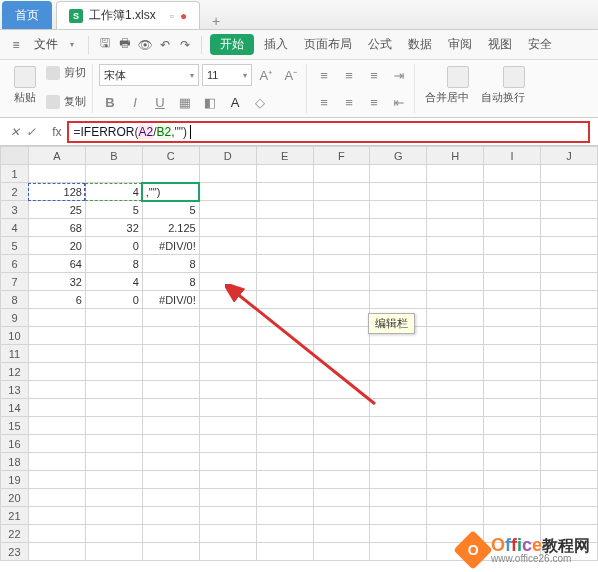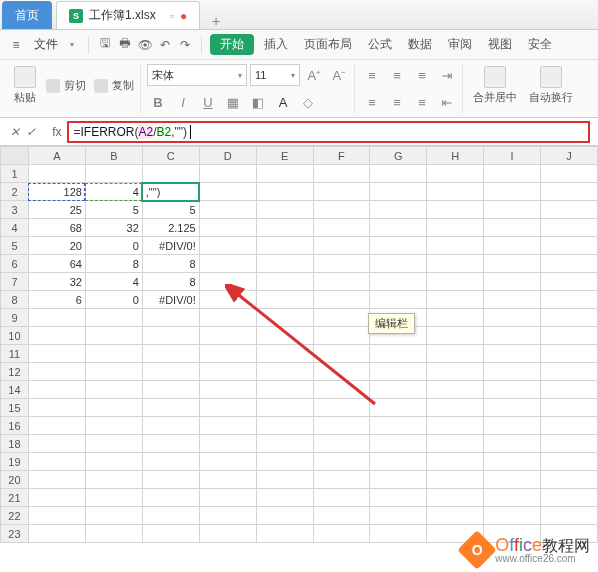--- a/index.html
+++ b/index.html
@@ -13,21 +13,21 @@
 .tab-winctrl{margin-left:8px;display:flex;gap:6px;align-items:center;color:#aaa}
 .tb-row{display:flex;align-items:center;height:30px;border-bottom:1px solid #ddd;padding:0 8px;gap:4px;background:#f8f8f8}
 .menu-btn{display:flex;align-items:center;gap:12px;padding:2px 6px;color:#444}
 .chev{font-size:8px;color:#888}
 .divider{width:1px;height:18px;background:#ddd;margin:0 4px}
 .qicon{width:16px;height:16px;display:flex;align-items:center;justify-content:center;color:#666}
 .pill{background:#21a366;color:#fff;border-radius:4px;padding:2px 10px;font-size:12px}
 .ritem{padding:2px 6px;color:#555}
 .ribbon{display:flex;height:58px;border-bottom:1px solid #ccc;background:#fafafa;padding:4px 6px;gap:2px}
 .rgroup{display:flex;flex-direction:column;justify-content:space-between;padding:0 4px;border-right:1px solid #e4e4e4}
-.rbig{display:flex;flex-direction:column;align-items:center;gap:2px;font-size:11px;color:#555;padding:2px 4px}
+.rbig{display:flex;flex-direction:column;align-items:flex-end;gap:2px;font-size:11px;color:#555;padding:2px 4px}
 .rbig .ico{width:22px;height:22px;background:#eee;border:1px solid #ccc;border-radius:2px}
 .rsmall{display:flex;align-items:center;gap:4px;font-size:11px;color:#555;padding:1px 2px}
 .rsmall .ico{width:14px;height:14px;background:#ddd;border-radius:2px}
 .sel{border:1px solid #ccc;background:#fff;height:22px;padding:0 4px;display:flex;align-items:center;justify-content:space-between;font-size:11px}
 .sel.font{width:100px}
 .sel.size{width:50px}
 .btnsq{width:22px;height:22px;border:1px solid transparent;display:flex;align-items:center;justify-content:center;color:#888;font-size:13px}
 .fbar{display:flex;align-items:center;height:28px;border-bottom:1px solid #ccc;background:#fff}
 .namebox{width:90px;height:22px;border:1px solid #ccc;margin:0 4px;padding:0 6px;display:flex;align-items:center;font-style:italic;font-family:"Times New Roman",serif}
 .fbtns{display:flex;gap:6px;padding:0 10px;color:#777;font-style:italic}
@@ -47,21 +47,21 @@
 .colh{width:57px}
 .ref-a2{outline:1.5px dashed #4060c0;outline-offset:-1px}
 .ref-b2{outline:1.5px dashed #40a040;outline-offset:-1px}
 .editcell{outline:2px solid #21a366;outline-offset:-1px;text-align:left!important;font-family:SimSun,monospace;background:#fff}
 .tooltip{position:absolute;left:368px;top:167px;background:#ffffe1;border:1px solid #b0b0b0;padding:2px 6px;font-size:11px;box-shadow:1px 1px 3px rgba(0,0,0,.2)}
 .arrow{position:absolute;left:225px;top:138px;pointer-events:none}
 .watermark{position:absolute;right:8px;bottom:8px;display:flex;align-items:center;gap:4px}
 .wm-ico{width:28px;height:28px;background:#ff7f27;transform:rotate(45deg);border-radius:4px;display:flex;align-items:center;justify-content:center}
 .wm-ico span{transform:rotate(-45deg);color:#fff;font-weight:bold;font-size:14px}
 .wm-txt{display:flex;flex-direction:column;line-height:1}
-.wm-main{font-size:18px;font-weight:normal}
+.wm-main{font-size:18px;font-weight:bold}
 .wm-main .o{color:#ff7f27}.wm-main .f1{color:#4a90d9}.wm-main .f2{color:#d93030}.wm-main .i{color:#21a366}.wm-main .c{color:#9b59b6}.wm-main .e{color:#ff7f27}.wm-main .cn{color:#333;font-size:16px}
 .wm-url{font-size:10px;color:#888}
 </style>
 </head>
 <body>
 
 <div class="tabs">
   <div class="tab home">
       <span>首页</span>
     </div>
@@ -99,21 +99,21 @@
   <span class="ritem">安全</span>
 </div>
 
 <div class="ribbon">
   <div class="rgroup">
     <div style="display:flex;gap:4px">
       <div class="rbig">
           <div class="ico"></div>
           <span>粘贴</span>
         </div>
-      <div style="display:flex;gap:4px">
+      <div style="display:flex;flex-direction:column;gap:12px">
         <div class="rsmall">
             <div class="ico"></div>
             <span>剪切</span>
           </div>
         <div class="rsmall">
             <div class="ico"></div>
             <span>复制</span>
           </div>
       </div>
     </div>
@@ -353,20 +353,33 @@
           <td class=""></td>
           <td class=""></td>
           <td class=""></td>
           <td class=""></td>
           <td class=""></td>
           <td class=""></td>
           <td class=""></td>
           <td class=""></td>
         </tr>
         <tr>
+          <th class="rowh">13</th>
+          <td class=""></td>
+          <td class=""></td>
+          <td class=""></td>
+          <td class=""></td>
+          <td class=""></td>
+          <td class=""></td>
+          <td class=""></td>
+          <td class=""></td>
+          <td class=""></td>
+          <td class=""></td>
+        </tr>
+        <tr>
           <th class="rowh">14</th>
           <td class=""></td>
           <td class=""></td>
           <td class=""></td>
           <td class=""></td>
           <td class=""></td>
           <td class=""></td>
           <td class=""></td>
           <td class=""></td>
           <td class=""></td>

